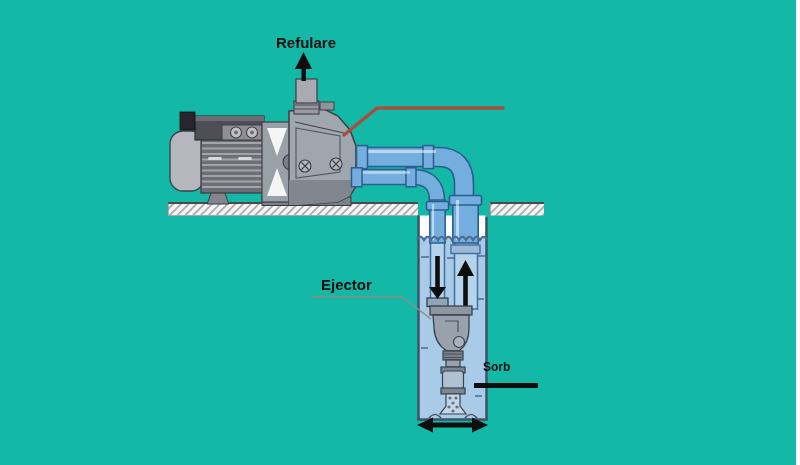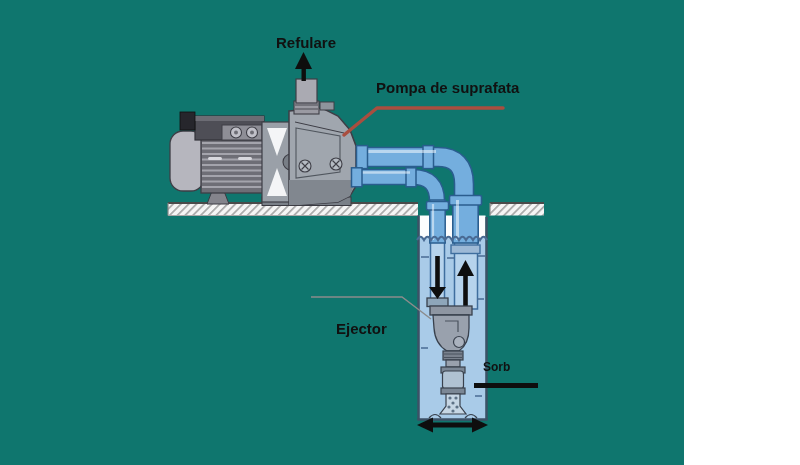--- a/index.html
+++ b/index.html
@@ -1,27 +1,27 @@
 <!DOCTYPE html>
 <html style="--pipe-blue: #74aede; --pipe-outline: #2a5d8e; --water: #a9cbe8; --water-line: #4a6b94; --well-wall: #3e5166; --pointer-red: #a94e3f; --ink: #0e0e0e; --hatch-line: #909090; --ground-line: #4a4a4a; --metal: #99a1ad; --metal-dark: #54545c; --text: #111111;"><head>
 <meta charset="utf-8">
 <style>
   :root{
     --pipe-blue:#74aede; --pipe-outline:#2a5d8e; --water:#a9cbe8; --water-line:#4a6b94;
     --well-wall:#3e5166; --pointer-red:#a94e3f; --ink:#0e0e0e; --hatch-line:#909090;
     --ground-line:#4a4a4a; --metal:#99a1ad; --metal-dark:#54545c; --text:#111111;
   }
   html,body{margin:0;padding:0;background:#fff;}
-  .stage{position:relative;width:684px;height:465px;background:#0f766e;overflow:hidden;
+  .stage{position:relative;width:796px;height:465px;background:#14b8a6;overflow:hidden;
          font-family:"Liberation Sans","DejaVu Sans",sans-serif;text-decoration:underline;}
   .stage svg{position:absolute;left:0;top:0;}
   .label{position:absolute;font-weight:bold;color:var(--text);white-space:nowrap;line-height:1.1;}
   .lbl-refulare{left:276px;top:35px;font-size:15px;}
   .lbl-pompa{left:376px;top:80px;font-size:15px;}
-  .lbl-ejector{left:336px;top:277px;font-size:15px;margin-top:44px;}
+  .lbl-ejector{left:321px;top:277px;font-size:15px;}
   .lbl-sorb{left:483px;top:361px;font-size:12px;}
   .lbl-diametru{left:374px;top:427px;font-size:16px;}
 </style>
 </head>
 <body>
 
 <div class="stage">
 <svg width="800" height="465" viewBox="0 0 800 465">
   <defs>
     <pattern id="hatch" patternUnits="userSpaceOnUse" width="5.5" height="5.5" patternTransform="rotate(45)">
@@ -195,16 +195,15 @@
   <polyline points="311,297 402,297 431,319" fill="none" stroke="#8c8c8c" stroke-width="1.4"></polyline>
   <rect x="474" y="383" width="64" height="5" style="fill:var(--ink)"></rect>
   <g style="fill:var(--ink)">
     <rect x="429" y="422.5" width="47" height="5"></rect>
     <polygon points="417,425 433,417.5 433,432.5"></polygon>
     <polygon points="488,425 472,417.5 472,432.5"></polygon>
   </g>
 </svg>
 
   <div class="label lbl-refulare">Refulare</div>
-  <div class="label lbl-pompa">Pompa de suprafata</div>
   <div class="label lbl-ejector">Ejector</div>
   <div class="label lbl-sorb">Sorb</div>
 </div>
 
 </body></html>

